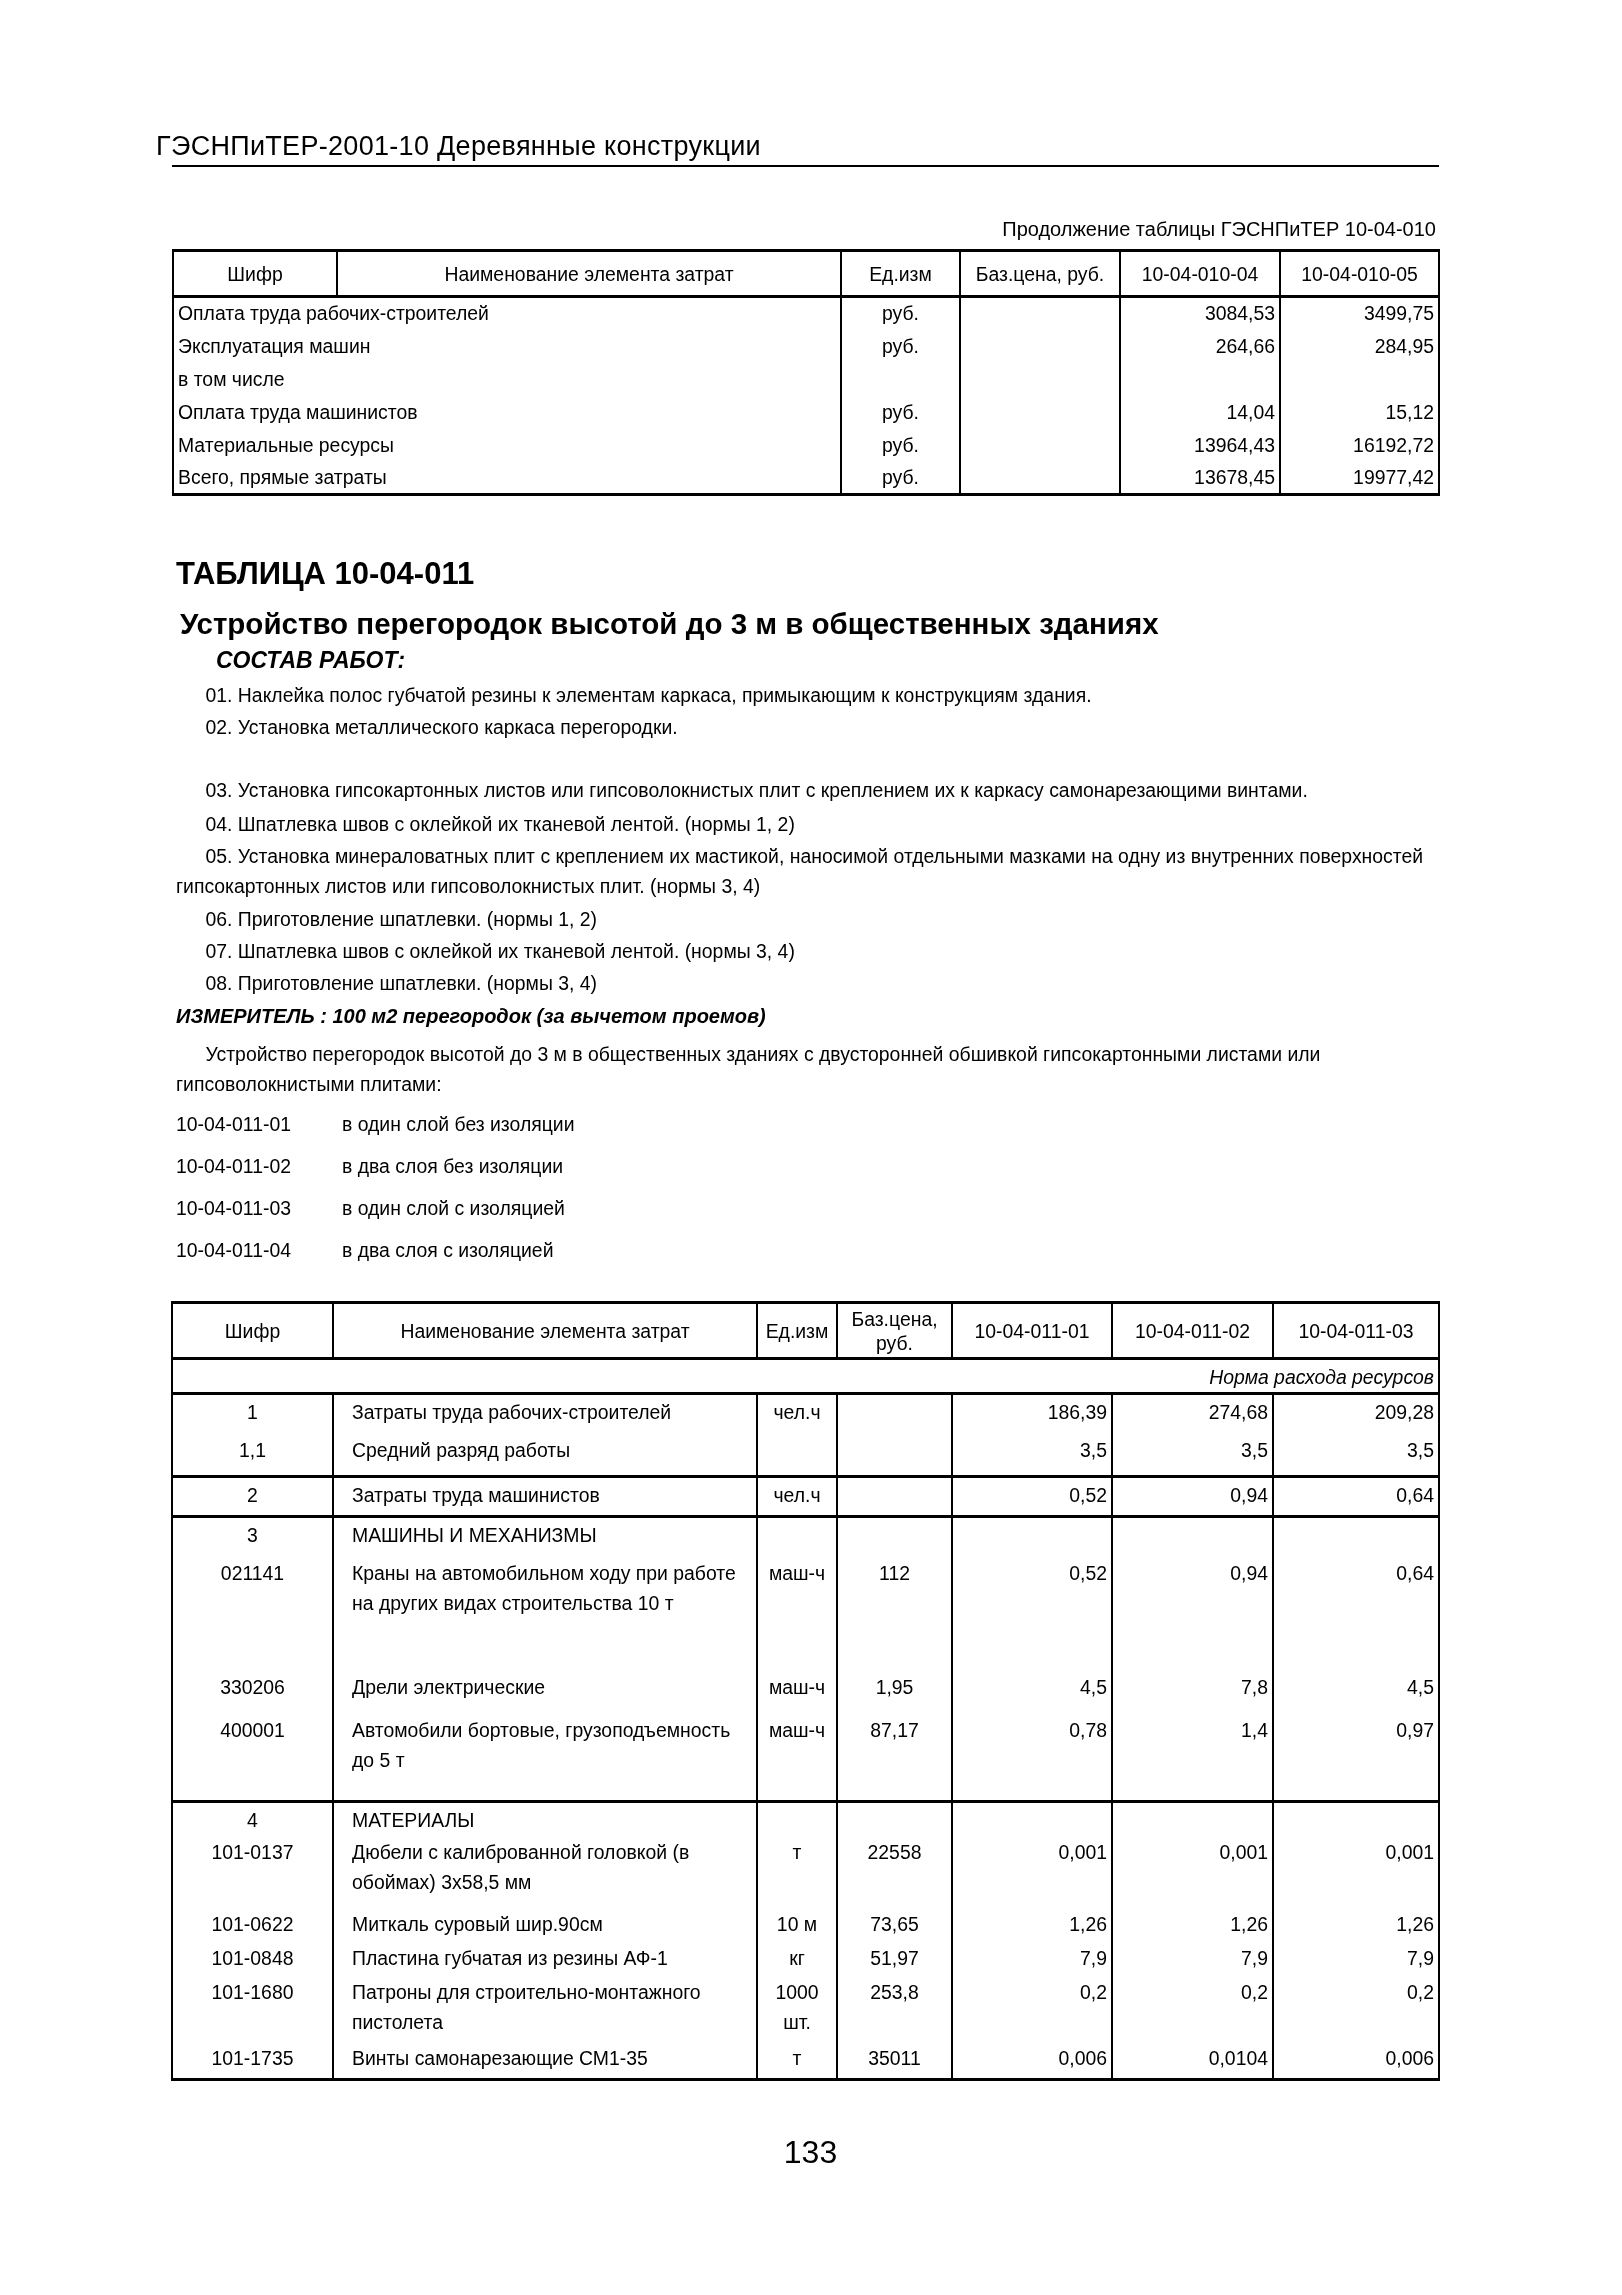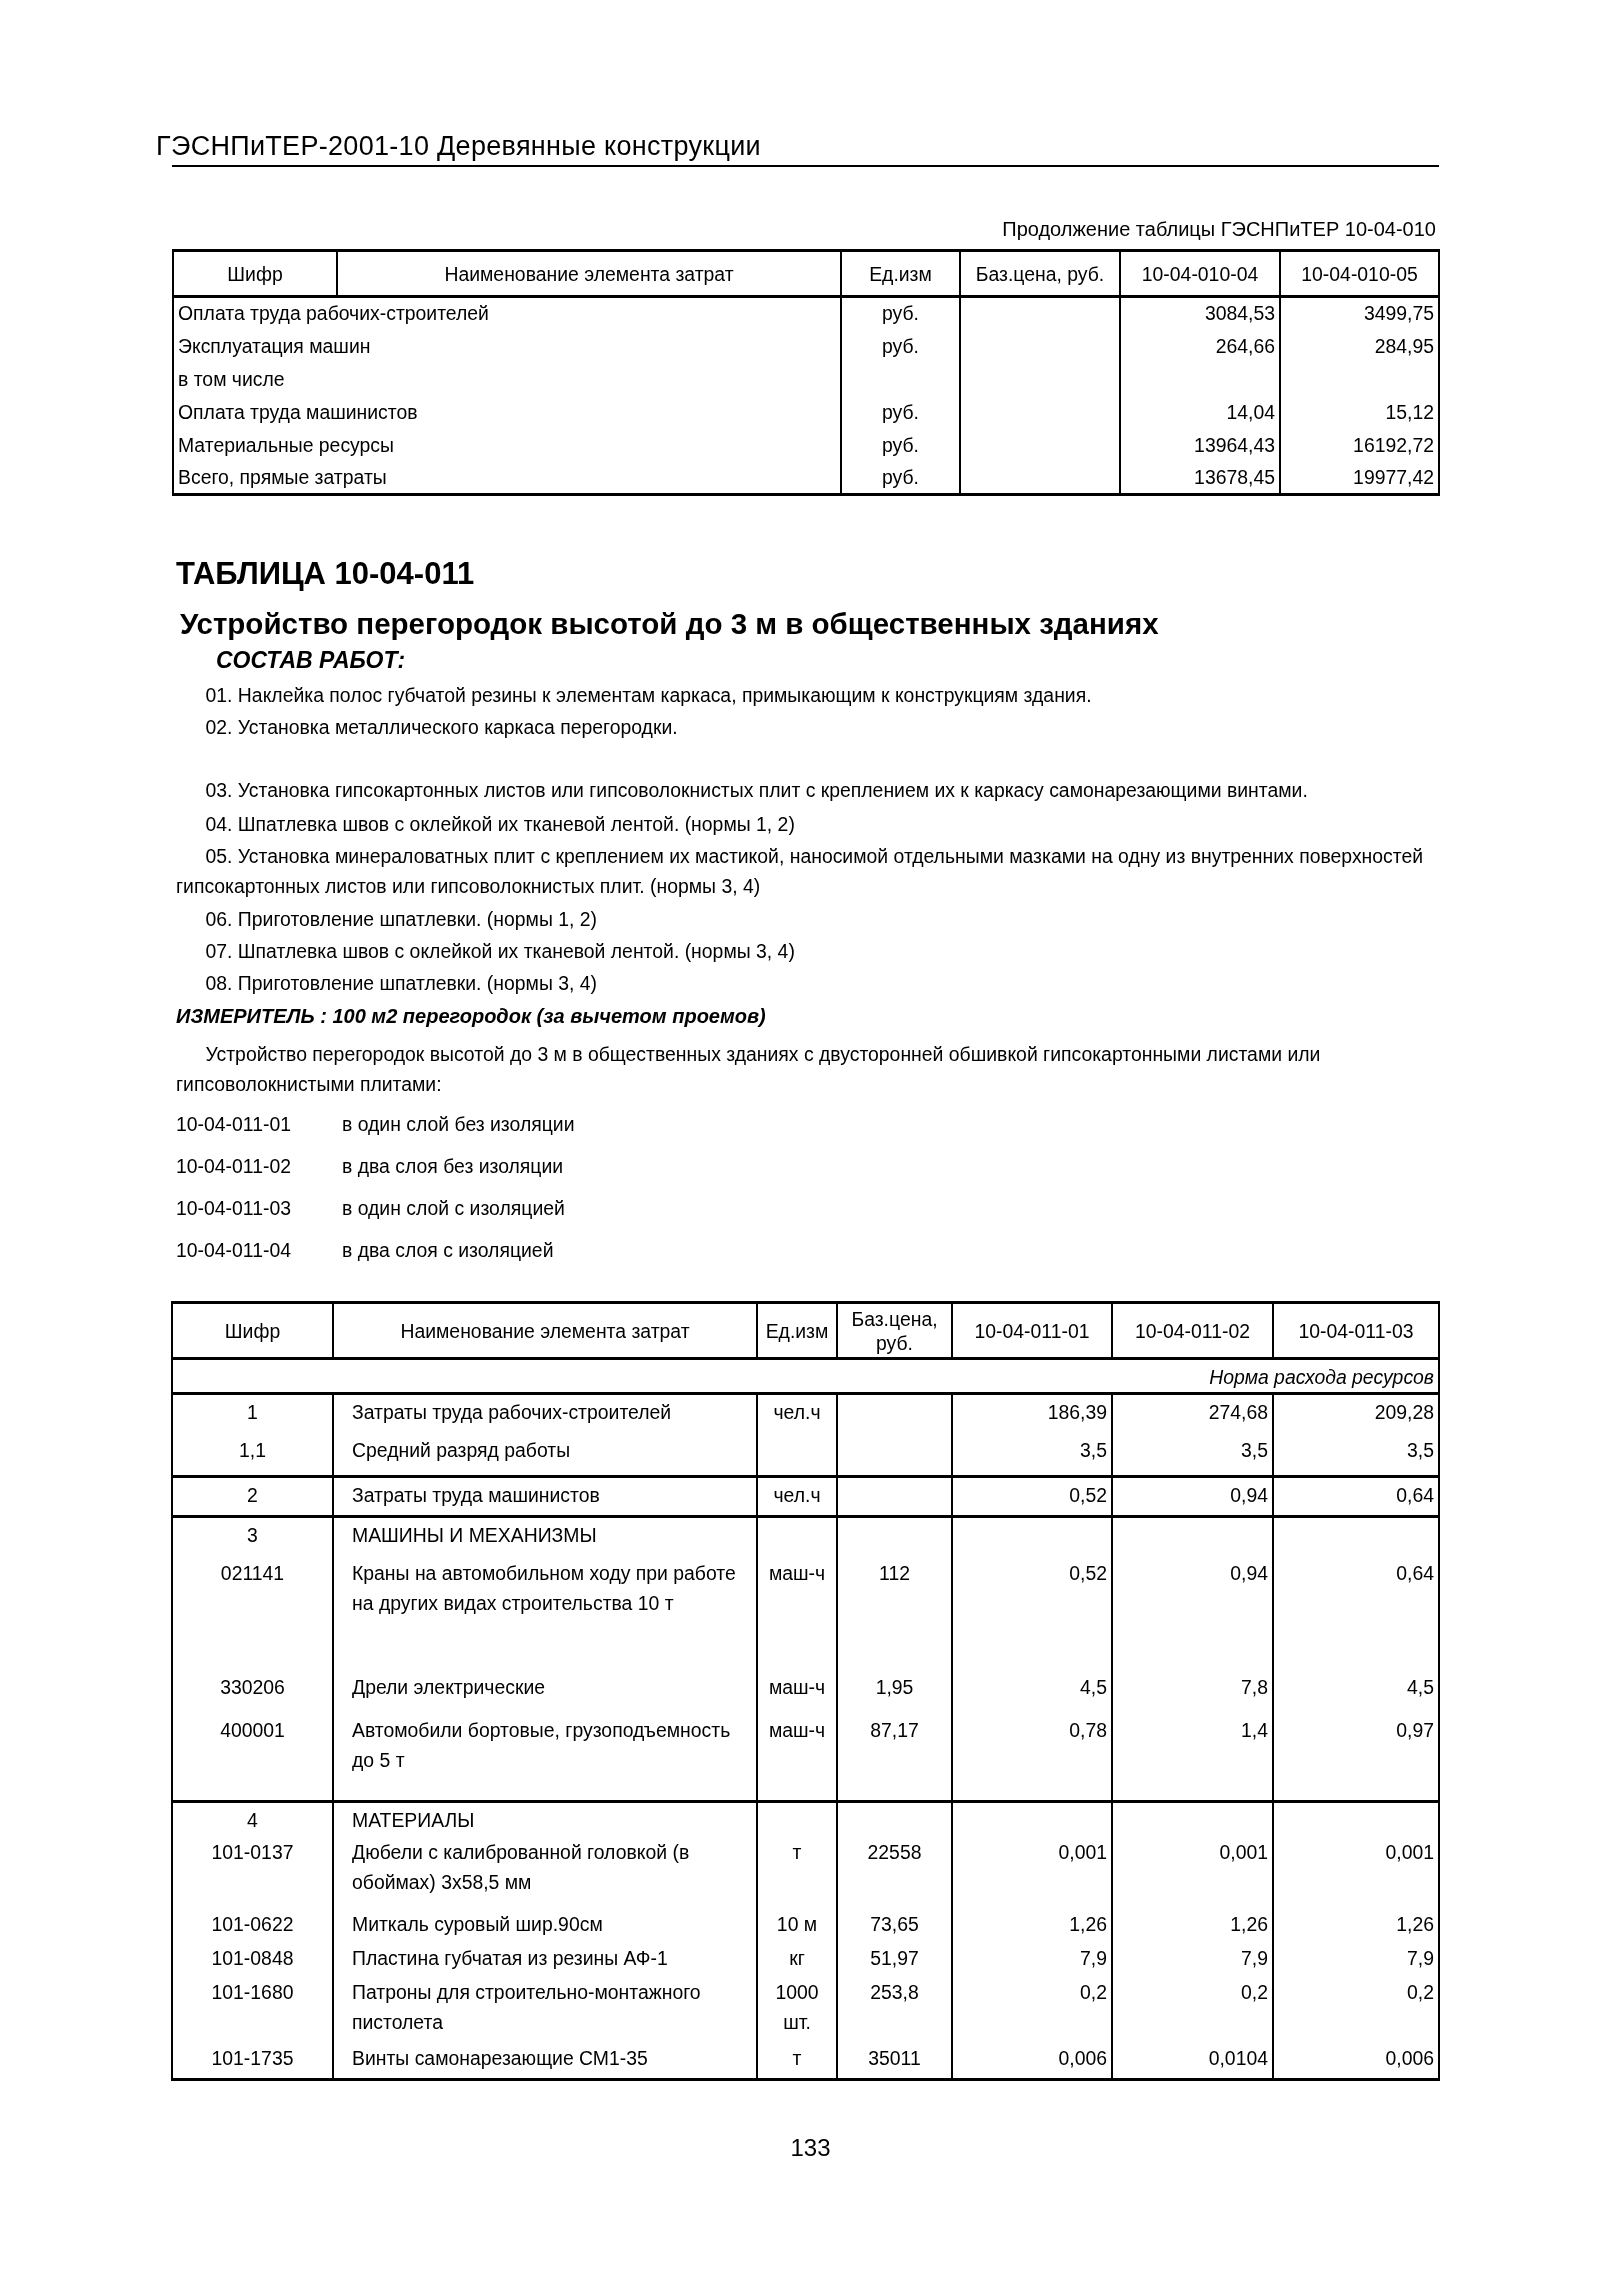--- a/index.html
+++ b/index.html
@@ -52,21 +52,21 @@
   .meter { left: 176px; top: 1005px; font-size: 20px; font-weight: bold; font-style: italic; }
   .desc { left: 176px; top: 1040px; width: 1260px; font-size: 19.4px; line-height: 29.5px; text-indent: 29.5px; }
   .variant { left: 176px; font-size: 19.4px; }
   .variant .code { display: inline-block; width: 166px; }
   
   #bottom-table { left: 171px; top: 1301px; width: 1267px; }
   #bottom-table tr.hdr { height: 56px; }
   #bottom-table tr.sub { height: 32px; font-style: italic; }
   #bottom-table td { line-height: 29.5px; padding-top: 2.7px; }
   #bottom-table td.name { padding-left: 18px; }
-  .page-num { left: 777px; top: 2134px; width: 67px; text-align: center; font-size: 24px; }
+  .page-num { left: 777px; top: 2134px; width: 67px; text-align: center; font-size: 32px; }
 </style>
 </head>
 <body>
 
 <div class="abs running-head">ГЭСНПиТЕР-2001-10 Деревянные конструкции</div>
 <div class="abs head-rule"></div>
 
 <div class="abs continuation">Продолжение таблицы ГЭСНПиТЕР 10-04-010</div>
 
 <table class="grid" id="top-table">

